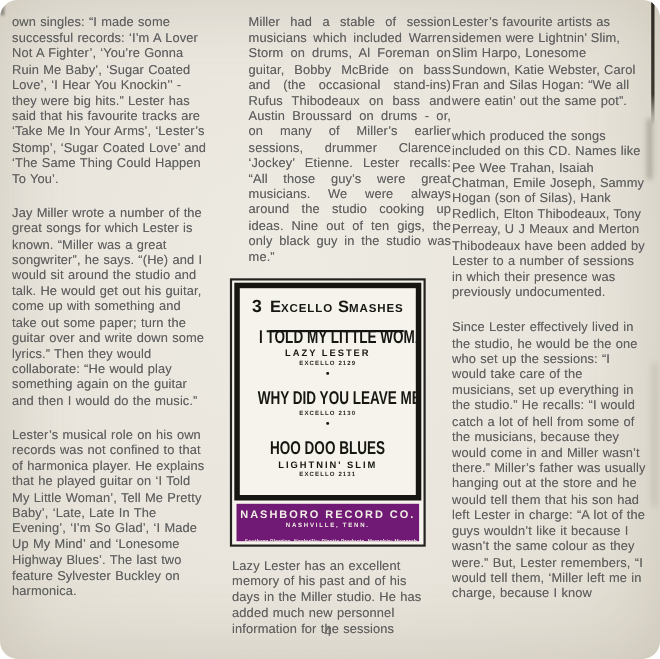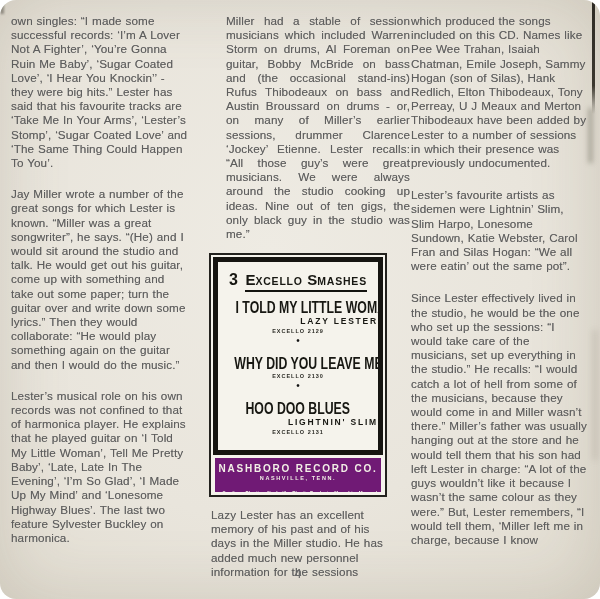--- a/index.html
+++ b/index.html
@@ -28,29 +28,29 @@
   .advert{
     position:absolute;left:209px;top:253px;width:170px;
     background:#f5f3ec;border:2px solid #23221e;padding:2px 2px 3px 2px;
   }
   .ad-frame{
     border:5px solid #161511;height:188px;overflow:hidden;
     text-align:center;color:#171712;
   }
   .ad-headline{margin-top:9px;white-space:nowrap;}
   .hl-num{font-weight:bold;font-size:16px;letter-spacing:1px;}
-  .hl-underline{border-bottom:2.5px solid #141410;padding-bottom:2px;margin-left:2px;}
+  .hl-underline{border-bottom:2.5px solid #141410;padding-bottom:12px;margin-left:2px;}
   .hl-initial{font-weight:bold;font-size:15px;}
   .hl-rest{font-weight:bold;font-size:10.5px;letter-spacing:0.8px;}
   .record{margin-top:8px;}
   .rec-title{
     font-weight:bold;font-size:15px;line-height:15px;white-space:nowrap;
     display:inline-block;transform:scale(0.82,1.12);transform-origin:center top;
   }
-  .rec-artist{font-weight:bold;font-size:8.5px;line-height:9px;letter-spacing:1.8px;margin-top:2px;text-align:right;}
+  .rec-artist{font-weight:bold;font-size:8.5px;line-height:9px;letter-spacing:1.8px;margin-top:2px;}
   .rec-cat{font-weight:bold;font-size:5.5px;line-height:6px;letter-spacing:1px;margin-top:2px;color:#2a2a24;}
   .rec-sep{font-size:10px;line-height:8px;margin:3px 0 0 0;color:#111;}
   .ad-footer{
     background:#701a75;color:#f2efe6;margin:3px 2px 0 2px;height:34px;
     text-align:center;overflow:hidden;
   }
   .ft-company{font-weight:bold;font-size:10px;letter-spacing:1.8px;margin-top:5px;white-space:nowrap;}
   .ft-city{font-weight:bold;font-size:5.5px;letter-spacing:1.6px;margin-top:1px;}
   .ft-plants{font-weight:bold;font-size:5px;letter-spacing:0.2px;margin-top:4px;white-space:nowrap;display:inline-block;transform:scaleX(0.92);}
 
@@ -130,19 +130,19 @@
       <div class="ft-city">NASHVILLE, TENN.</div>
       <div><span class="ft-plants">Southern Plastics, Nashville; Plastic Products, Memphis; Monarch, L. A.</span></div>
     </div>
   </div>
 
   <div class="col col-mid-caption">
     <p>Lazy Lester has an excellent memory of his past and of his days in the Miller studio. He has added much new personnel information for the sessions</p>
   </div>
 
   <div class="col col-right">
+    <p>Lester’s favourite artists as sidemen were Lightnin’ Slim, Slim Harpo, Lonesome Sundown, Katie Webster, Carol Fran and Silas Hogan: “We all were eatin’ out the same pot”.</p>
     <p>which produced the songs included on this CD. Names like Pee Wee Trahan, Isaiah Chatman, Emile Joseph, Sammy Hogan (son of Silas), Hank Redlich, Elton Thibodeaux, Tony Perreay, U J Meaux and Merton Thibodeaux have been added by Lester to a number of sessions in which their presence was previously undocumented.</p>
-    <p>Lester’s favourite artists as sidemen were Lightnin’ Slim, Slim Harpo, Lonesome Sundown, Katie Webster, Carol Fran and Silas Hogan: “We all were eatin’ out the same pot”.</p>
     <p>Since Lester effectively lived in the studio, he would be the one who set up the sessions: “I would take care of the musicians, set up everything in the studio.” He recalls: “I would catch a lot of hell from some of the musicians, because they would come in and Miller wasn’t there.” Miller’s father was usually hanging out at the store and he would tell them that his son had left Lester in charge: “A lot of the guys wouldn’t like it because I wasn’t the same colour as they were.” But, Lester remembers, “I would tell them, ‘Miller left me in charge, because I know</p>
   </div>
 
   <div class="page-number">4</div>
 </div>
 
 </body></html>

